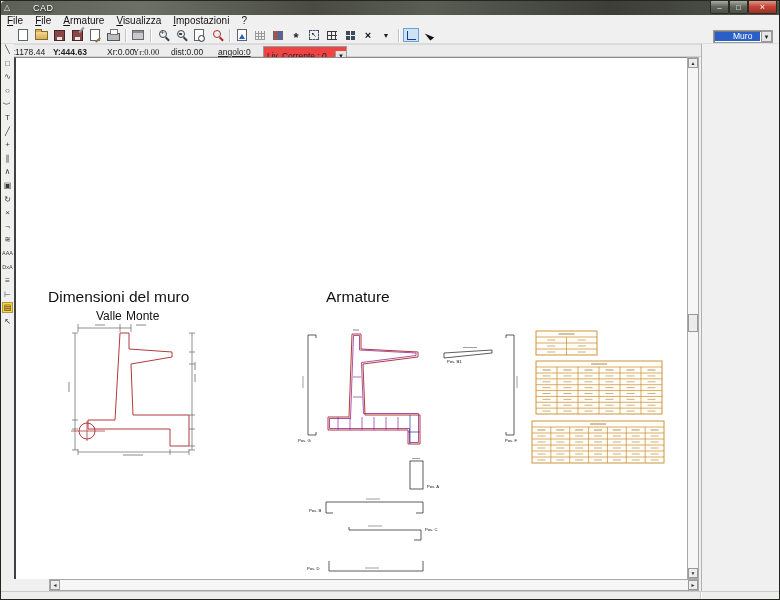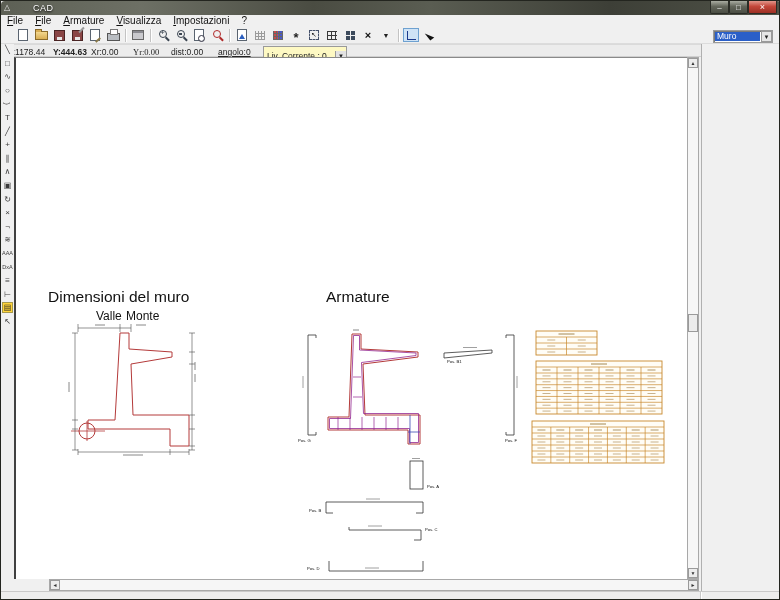--- a/index.html
+++ b/index.html
@@ -64,31 +64,31 @@
   .blocks .shape{width:4px;height:4px;background:#3c4a5c;margin:-5px 5px 0 0;box-shadow:5px 0 #3c4a5c,0 5px #3c4a5c,5px 5px #3c4a5c;}
   .delete .shape{font-size:11px;font-weight:bold;color:#111;}
   .more .shape{font-size:7px;color:#222;}
   .coord-axes .shape{width:8px;height:8px;border-left:1.6px solid #1c3a8c;border-bottom:1.6px solid #1c3a8c;}
   .pointer .shape{width:0;height:0;border-right:5px solid transparent;border-bottom:9px solid #111;transform:rotate(-38deg);}
 
   
   .coordbar{position:absolute;left:0;top:43px;width:700px;height:13px;background:#ececec;
     border-top:1px solid #dadada;border-bottom:1px solid #cfcfcf;font-size:8.5px;color:#222;box-sizing:border-box;}
   .coordfield{position:absolute;top:2px;white-space:nowrap;}
-  .levelcombo{position:absolute;left:262px;top:1px;width:84px;height:19px;background:#fef9c3;
+  .levelcombo{position:absolute;left:262px;top:1px;width:84px;height:19px;background:#ef4444;
     border:1px solid #9a9a9a;box-sizing:border-box;font-size:8.5px;display:flex;align-items:center;}
   .levelcombo .lc-text{padding-left:3px;flex:1;}
   .lc-arrow{width:10px;height:9px;background:#e2e2e2;border-left:1px solid #9a9a9a;font-size:6px;
     display:flex;align-items:center;justify-content:center;color:#222;}
 
   
   .muro-combo{position:absolute;left:712px;top:29px;width:60px;height:13px;background:#fff;
     box-shadow:inset 1px 1px 0 #7a7a7a,inset -1px -1px 0 #fff;border:1px solid #9a9a9a;
     display:flex;align-items:center;box-sizing:border-box;z-index:5;}
-  .muro-sel{flex:1;height:9px;margin:1px;background:#2a5fc8;color:#fff;font-size:8.5px;line-height:9px;padding-left:2px;}
+  .muro-sel{flex:1;height:9px;margin:1px;background:#2a5fc8;color:#fff;font-size:8.5px;line-height:9px;padding-left:18px;}
   .muro-btn{width:11px;height:11px;background:#e6e6e6;border:1px solid #9a9a9a;font-size:6px;
     display:flex;align-items:center;justify-content:center;color:#222;box-sizing:border-box;}
 
   
   .leftbar{position:absolute;left:0;top:43px;width:13px;height:535px;background:#f0f0f0;
     display:flex;flex-direction:column;align-items:center;}
   .lbtn{width:11px;height:11px;margin-bottom:2.6px;display:flex;align-items:center;justify-content:center;
     font-size:8px;color:#3a3a3a;box-sizing:border-box;}
   .lbtn.arc span{display:inline-block;transform:rotate(90deg);}
   .lbtn.active-tool{background:#ffd43a;border:1px solid #a89a4a;color:#222;}
@@ -215,21 +215,21 @@
     </span>
   </div>
 
 <div class="coordbar" id="coordbar">
   <div class="levelcombo">
     <span class="lc-text">Liv. Corrente : 0</span>
     <span class="lc-arrow">▼</span>
   </div>
 <span class="coordfield" style="left: 6px;">X:1178.44</span>
     <span class="coordfield" style="left: 52px; font-weight: bold;">Y:444.63</span>
-    <span class="coordfield" style="left: 90px;">Xr:0.00</span>
+    <span class="coordfield" style="left: 106px;">Xr:0.00</span>
     <span class="coordfield" style="left: 132px; font-family: Liberation Serif, serif;">Yr:0.00</span>
     <span class="coordfield" style="left: 170px;">dist:0.00</span>
     <span class="coordfield" style="left: 217px; text-decoration: underline;">angolo:0</span>
   </div>
 
 <div class="rightpanel"></div>
 <div class="muro-combo">
   <span class="muro-sel">Muro</span>
   <span class="muro-btn">▼</span>
 </div>

